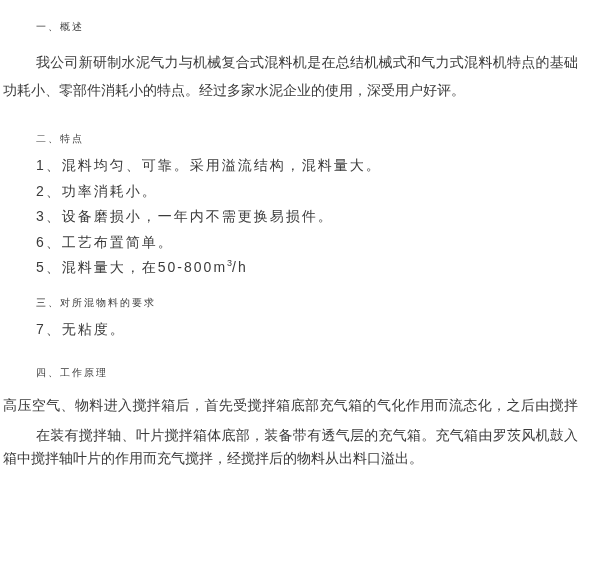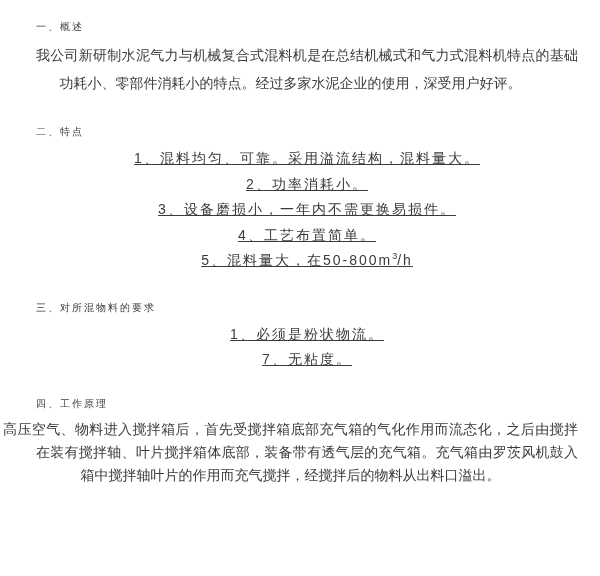--- a/index.html
+++ b/index.html
@@ -26,36 +26,35 @@
     margin: 0;
     padding-left: 33px;
     letter-spacing: 2px;
     white-space: nowrap;
   }
   .ln {
     font-size: 14px;
     line-height: 28px;
     font-weight: 500;
     margin: 0;
-    text-align: center;
   }
   .indent { padding-left: 33px; }
   .just {
     text-align: justify;
     text-align-last: justify;
+    margin-top: 7px;
   }
   .item {
     line-height: 25.5px;
     letter-spacing: 2px;
     padding-left: 33px;
     white-space: nowrap;
-    text-decoration: underline;
   }
   .s2 { margin-top: 21px; }
-  .s3 { margin-top: 20px; }
+  .s3 { margin-top: 8px; }
   .s4 { margin-top: 17px; }
   .s4 .ln { line-height: 23px; }
   sup {
     font-size: 9px;
     letter-spacing: 0;
     vertical-align: super;
     line-height: 0;
   }
 </style>
 </head>
@@ -67,27 +66,26 @@
     <h2 class="hd">一、概述</h2>
     <p class="ln indent just">我公司新研制水泥气力与机械复合式混料机是在总结机械式和气力式混料机特点的基础</p>
     <p class="ln">功耗小、零部件消耗小的特点。经过多家水泥企业的使用，深受用户好评。</p>
   </section>
 
   <section class="s2">
     <h2 class="hd">二、特点</h2>
     <p class="ln item">1、混料均匀、可靠。采用溢流结构，混料量大。</p>
     <p class="ln item">2、功率消耗小。</p>
     <p class="ln item">3、设备磨损小，一年内不需更换易损件。</p>
-    <p class="ln item">4、工艺布置简单。</p>
+    <p class="ln item">6、工艺布置简单。</p>
     <p class="ln item"><span>5、混料量大，在50-800m</span><sup>3</sup><span>/h</span></p>
   </section>
 
   <section class="s3">
     <h2 class="hd">三、对所混物料的要求</h2>
-    <p class="ln item">1、必须是粉状物流。</p>
     <p class="ln item">7、无粘度。</p>
   </section>
 
   <section class="s4">
     <h2 class="hd">四、工作原理</h2>
     <p class="ln just">高压空气、物料进入搅拌箱后，首先受搅拌箱底部充气箱的气化作用而流态化，之后由搅拌</p>
     <p class="ln indent just">在装有搅拌轴、叶片搅拌箱体底部，装备带有透气层的充气箱。充气箱由罗茨风机鼓入</p>
     <p class="ln">箱中搅拌轴叶片的作用而充气搅拌，经搅拌后的物料从出料口溢出。</p>
   </section>
 

